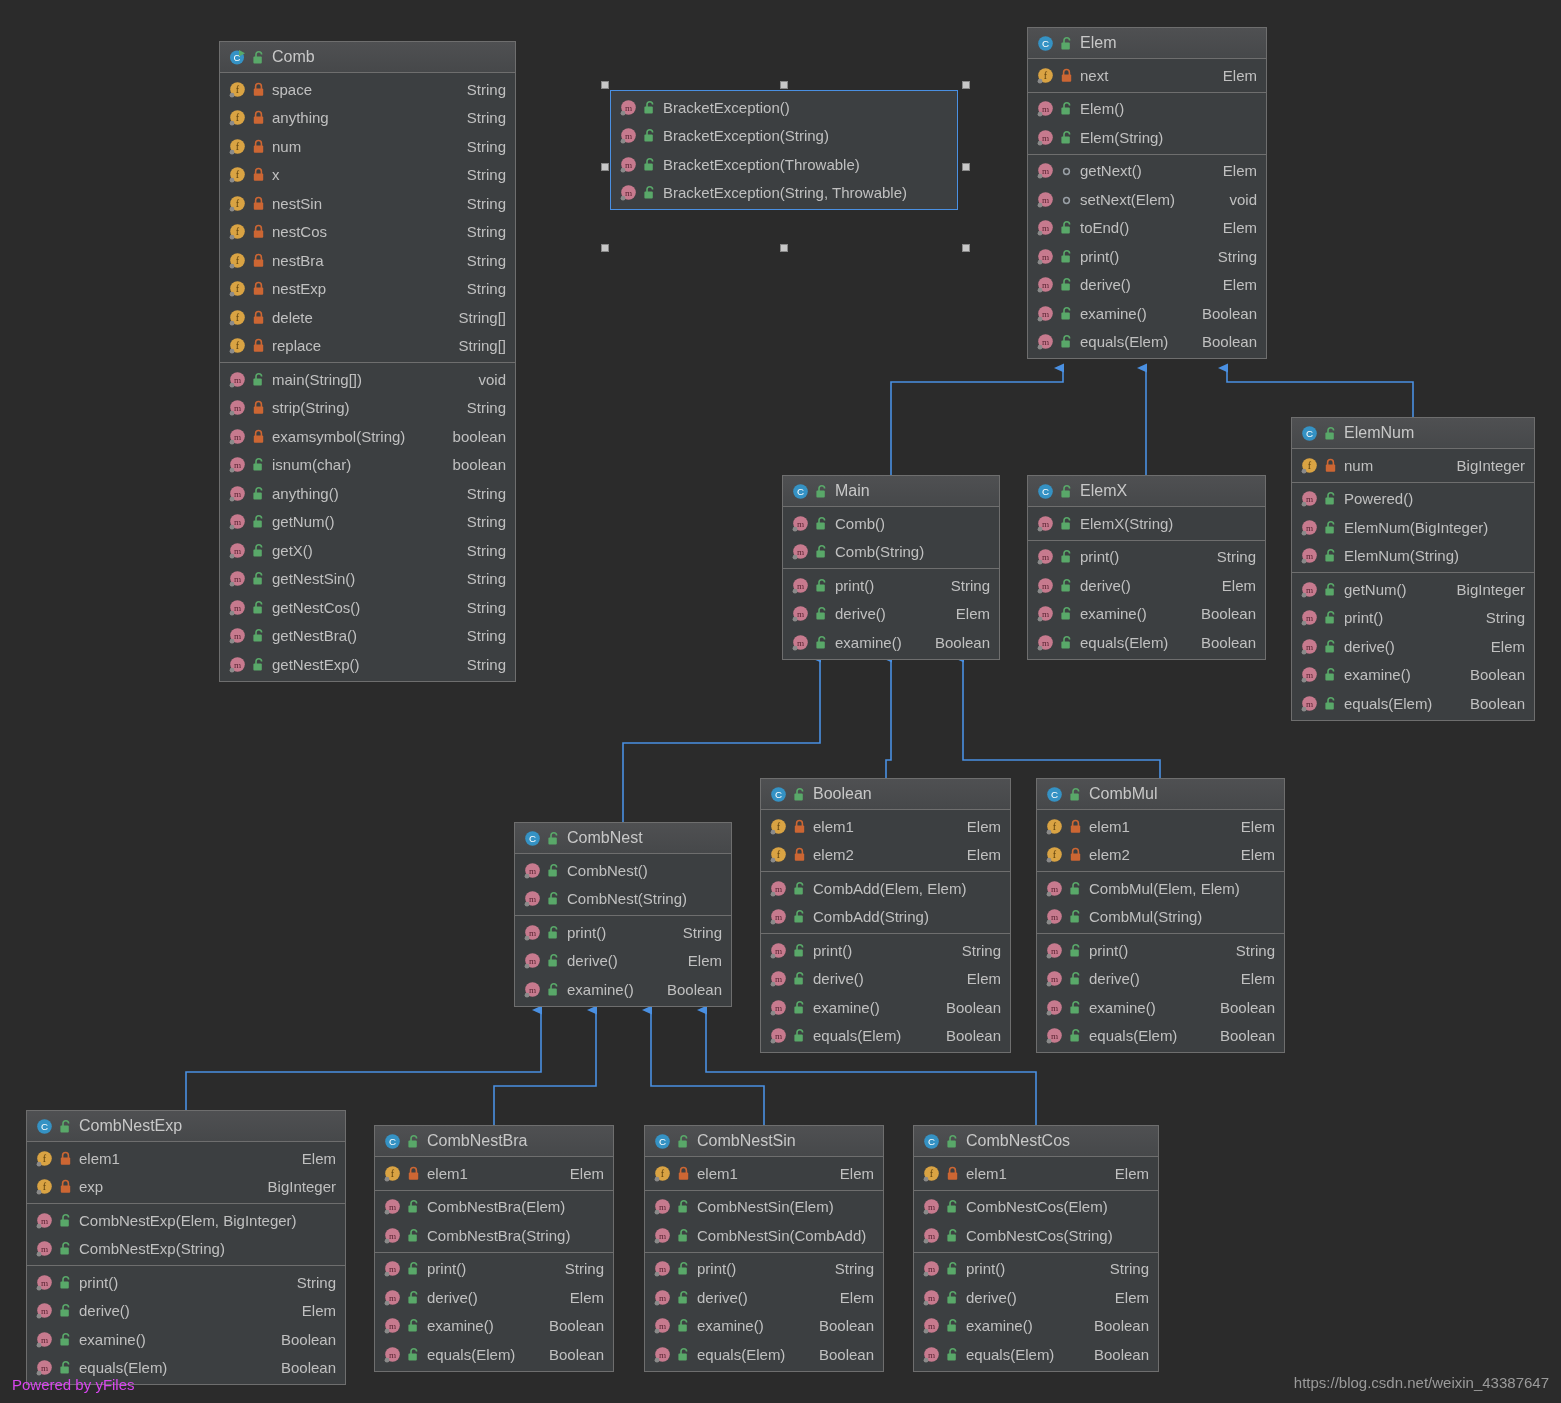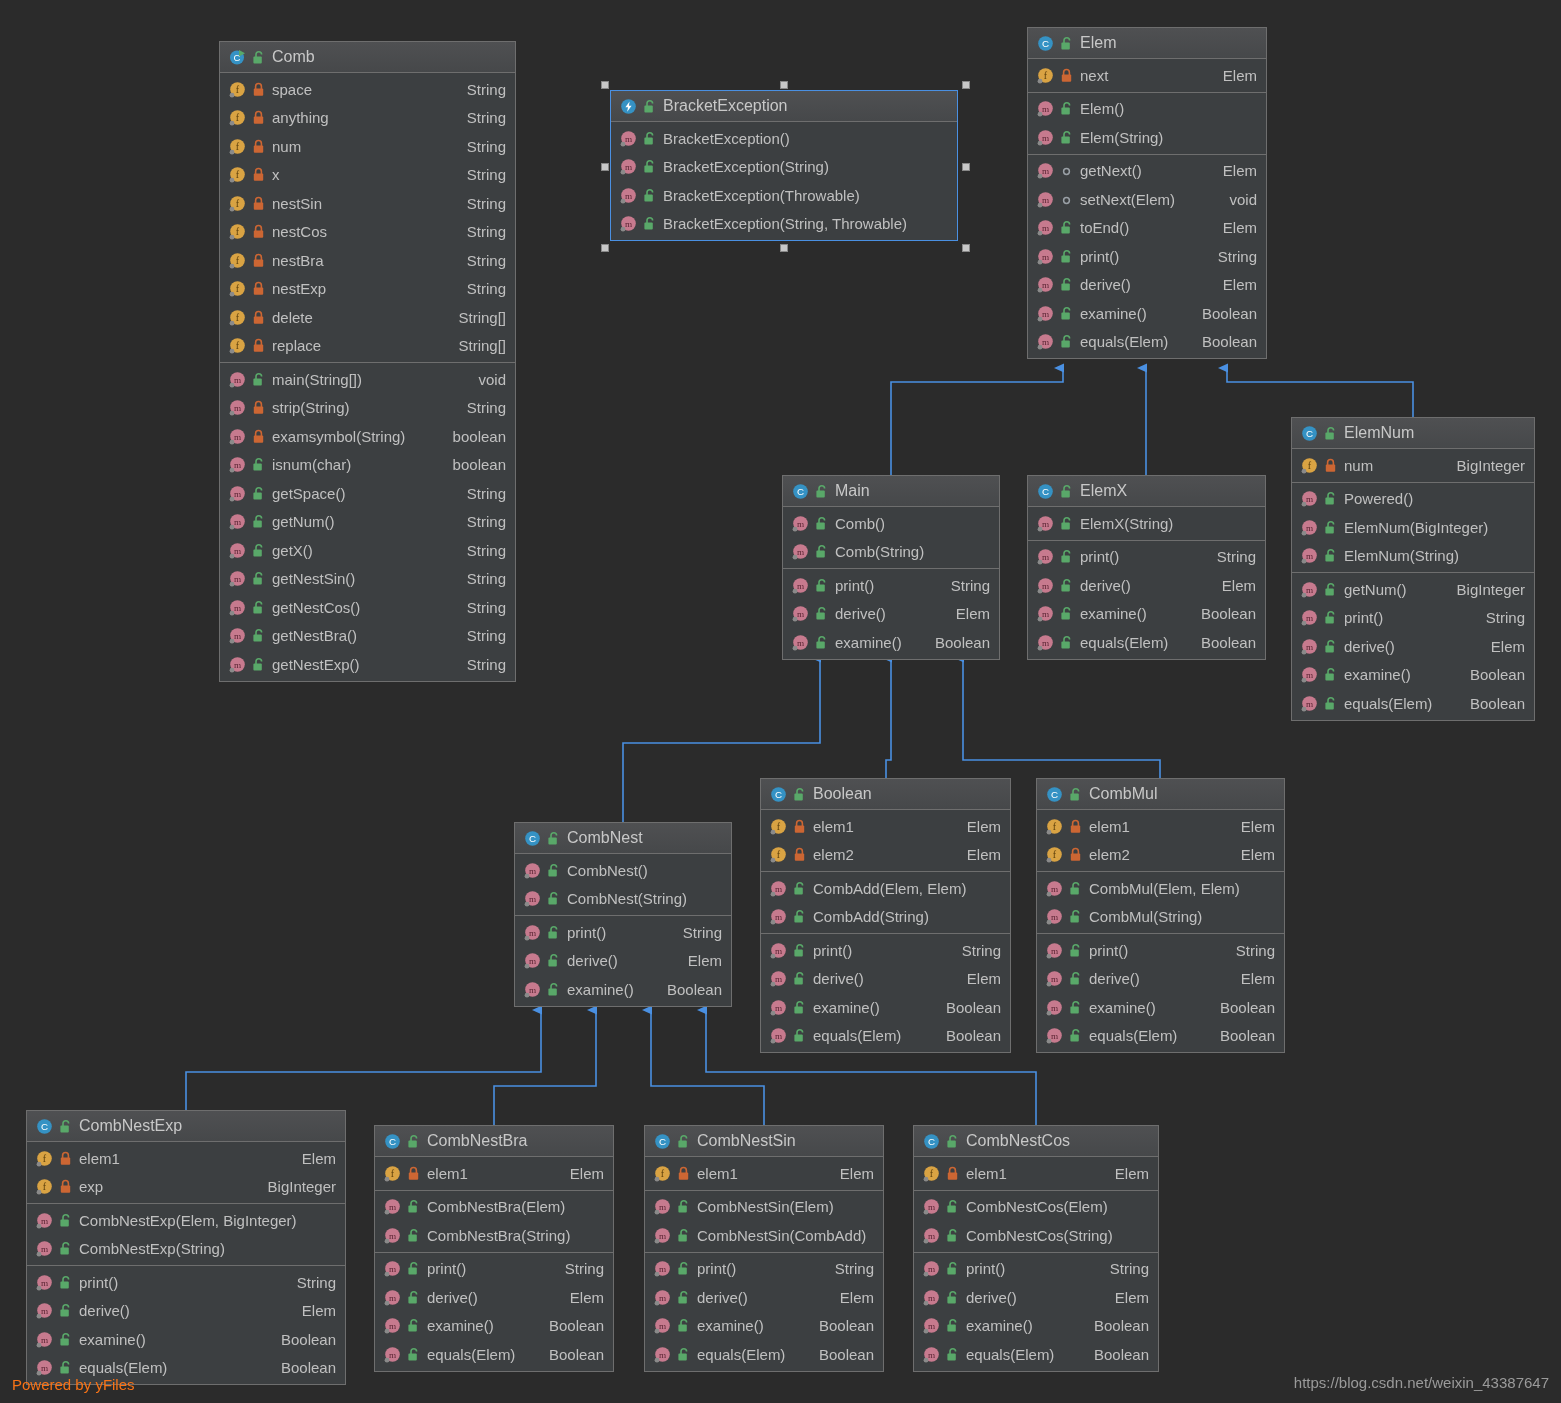--- a/index.html
+++ b/index.html
@@ -86,21 +86,21 @@
   .handle {
     position: absolute;
     width: 8px; height: 8px;
     background: #c8c8c8;
     border: 1px solid #888;
     box-sizing: border-box;
   }
 
   .watermark {
     position: absolute;
-    color: #f97316;
+    color: #d946ef;
     font-size: 15px;
     white-space: nowrap;
   }
   .watermark.right { color: #9a9a9a; }
 </style>
 </head>
 <body>
 
 <div id="canvas">
 
@@ -400,21 +400,21 @@
                 <text x="8.5" y="12.3" font-size="9.2" font-family="Liberation Serif, serif" fill="#5d2635" text-anchor="middle">m</text>
                 <circle cx="3" cy="14.2" r="2.4" fill="#8a8a8a"></circle>
               </svg>
             </span>
             <span class="ic" style="margin-left:6px">
               <svg width="13" height="15" viewBox="0 0 13 15">
                 <path d="M4.0,7 L4.0,4.6 A2.8,2.8 0 0 1 9.6,4.6" stroke="#59a869" stroke-width="1.6" fill="none"></path>
                 <rect x="1.4" y="6.6" width="8.4" height="7" rx="1" fill="#59a869"></rect>
               </svg>
             </span>
-            <span class="mname">getSpace()</span>
+            <span class="mname">anything()</span>
             <span class="mtype">String</span>
           </div>
           <div class="row">
             <span class="ic">
               <svg width="17" height="17" viewBox="0 0 17 17">
                 <circle cx="8.5" cy="8.5" r="7.3" fill="#c77a8e"></circle>
                 <text x="8.5" y="12.3" font-size="9.2" font-family="Liberation Serif, serif" fill="#5d2635" text-anchor="middle">m</text>
                 <circle cx="3" cy="14.2" r="2.4" fill="#8a8a8a"></circle>
               </svg>
             </span>
@@ -508,35 +508,20 @@
                 <path d="M4.0,7 L4.0,4.6 A2.8,2.8 0 0 1 9.6,4.6" stroke="#59a869" stroke-width="1.6" fill="none"></path>
                 <rect x="1.4" y="6.6" width="8.4" height="7" rx="1" fill="#59a869"></rect>
               </svg>
             </span>
             <span class="mname">getNestExp()</span>
             <span class="mtype">String</span>
           </div>
         </div>
       </div>
       <div class="uml selected" style="left: 610px; top: 90px; width: 348px;">
-        <div class="uml-title">
-          <span class="ic">
-            <svg width="17" height="17" viewBox="0 0 17 17">
-              <circle cx="8.5" cy="8.5" r="7.3" fill="#3592c4"></circle>
-              <path d="M9.6,3.4 L5.4,9.2 L8,9.2 L7.2,13.8 L11.6,7.7 L8.9,7.7 Z" fill="#ffffff"></path>
-            </svg>
-          </span>
-          <span class="ic" style="margin-left:6px">
-            <svg width="13" height="15" viewBox="0 0 13 15">
-              <path d="M4.0,7 L4.0,4.6 A2.8,2.8 0 0 1 9.6,4.6" stroke="#59a869" stroke-width="1.6" fill="none"></path>
-              <rect x="1.4" y="6.6" width="8.4" height="7" rx="1" fill="#59a869"></rect>
-            </svg>
-          </span>
-          <span class="tname">BracketException</span>
-        </div>
         <div class="section">
           <div class="row">
             <span class="ic">
               <svg width="17" height="17" viewBox="0 0 17 17">
                 <circle cx="8.5" cy="8.5" r="7.3" fill="#c77a8e"></circle>
                 <text x="8.5" y="12.3" font-size="9.2" font-family="Liberation Serif, serif" fill="#5d2635" text-anchor="middle">m</text>
                 <circle cx="3" cy="14.2" r="2.4" fill="#8a8a8a"></circle>
               </svg>
             </span>
             <span class="ic" style="margin-left:6px">

